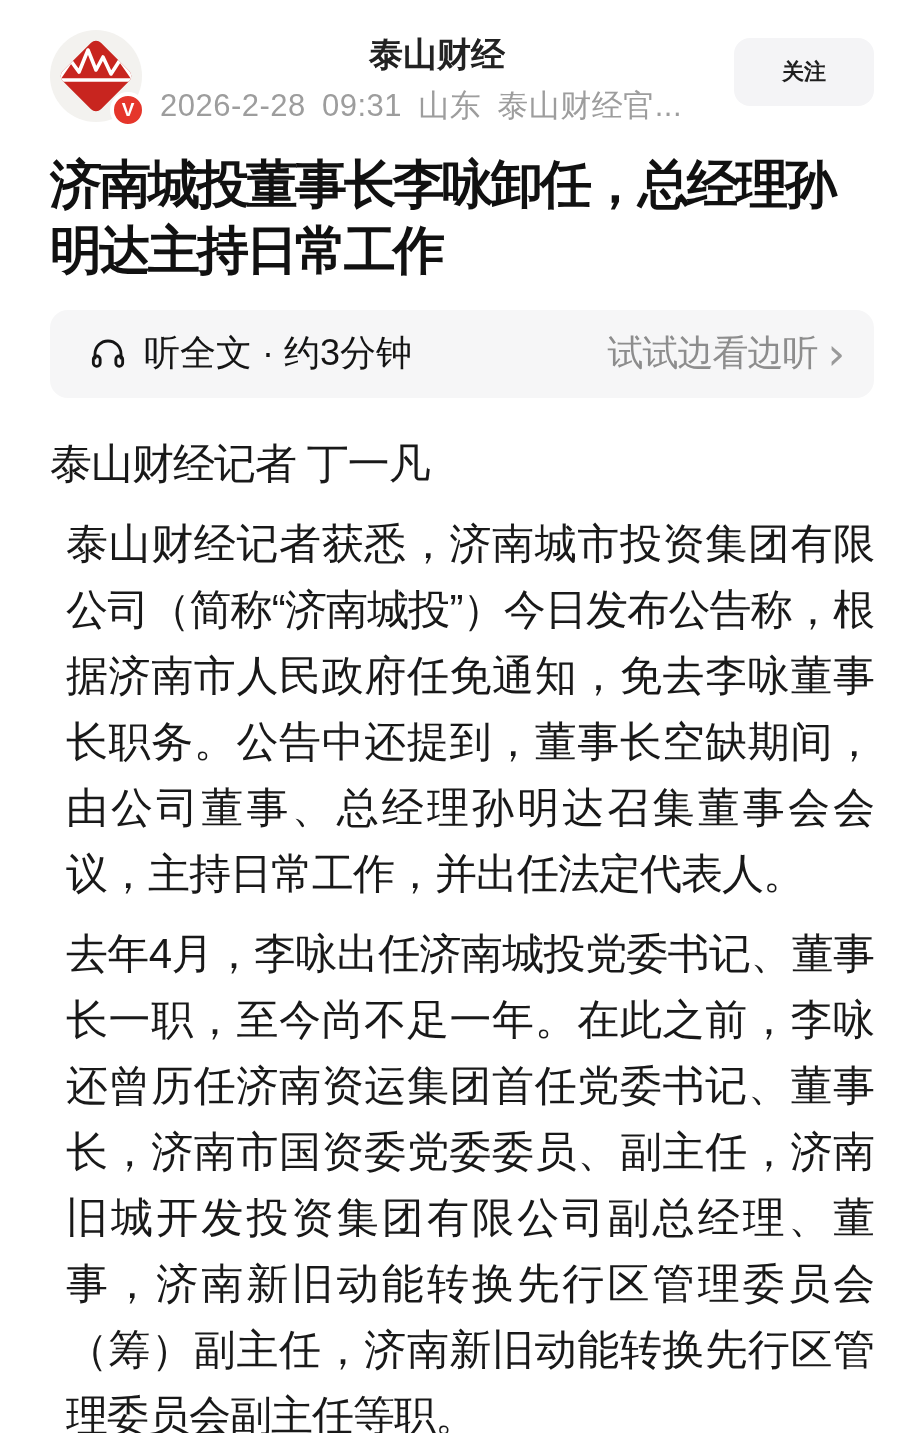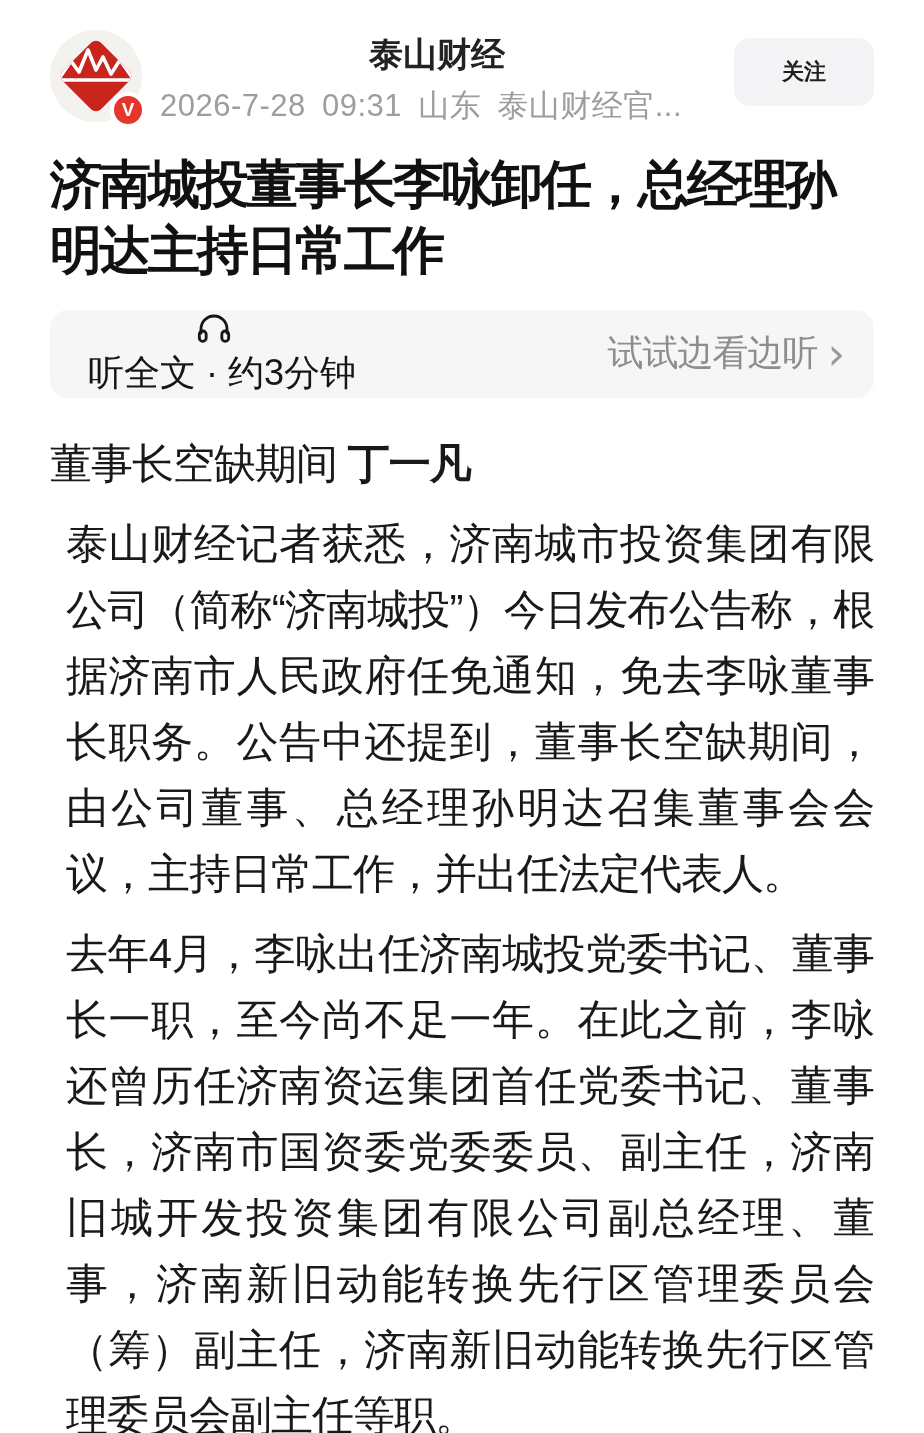--- a/index.html
+++ b/index.html
@@ -46,31 +46,31 @@
   }
 
   
   .audio-bar {
     margin-top: 27px; height: 88px;
     background: #f6f6f7; border-radius: 18px;
     display: flex; align-items: center;
     padding: 0 30px 0 38px; box-sizing: border-box;
     cursor: pointer;
   }
-  .listen { display: flex; align-items: center; font-size: 36px; font-weight: 500; color: #151515; flex-direction: column; }
+  .listen { display: flex; align-items: center; font-size: 36px; font-weight: 500; color: #151515; }
   .listen .hp-icon { width: 40px; height: 40px; margin-right: 16px; display: inline-flex; }
   .cta { margin-left: auto; display: flex; align-items: center; font-size: 36px; color: #8d8d8d; letter-spacing: -1px; }
   .cta .chev { margin-left: 10px; font-size: 44px; line-height: 36px; color: #9a9a9a; font-family: "DejaVu Sans", sans-serif; }
 
   
   .byline {
     margin: 33px 0 0 0;
     font-size: 42px; line-height: 66px; letter-spacing: -1px; color: #191919;
   }
-  .byline .author { font-weight: 700; }
+  .byline .author { font-weight: 400; }
   .para {
     margin: 14px 0 0 16px;
     font-size: 42px; line-height: 66px; letter-spacing: -1px;
     color: #191919; text-align: justify;
   }
 </style>
 </head>
 <body>
 
 <div class="page">
@@ -87,21 +87,21 @@
         <rect x="19" y="19" width="54" height="54" rx="7" transform="rotate(45 46 46)" fill="#c8251f"></rect>
         <g clip-path="url(#dia)" stroke="#ffffff" fill="none" stroke-linejoin="round" stroke-linecap="round">
           <polyline points="8,50 21,31 29,42 38,20 46,40 53,27 61,44 70,30 84,50" stroke-width="3.6"></polyline>
           <line x1="6" y1="50" x2="86" y2="50" stroke-width="3.6"></line>
         </g>
       </svg>
       <div class="v-badge">V</div>
     </div>
     <div class="h-info">
       <div class="h-name">泰山财经</div>
-      <div class="h-meta">2026-7-28 09:31 山东 泰山财经官...</div>
+      <div class="h-meta">2026-2-28 09:31 山东 泰山财经官...</div>
     </div>
     <button class="follow-btn">关注</button>
   </div>
 
   <h1 class="title">济南城投董事长李咏卸任，总经理孙明达主持日常工作</h1>
 
   <div class="audio-bar">
     <div class="listen">
       <span class="hp-icon">
         <svg width="40" height="40" viewBox="0 0 24 24" fill="none" stroke="#151515" stroke-width="1.7" stroke-linecap="round" stroke-linejoin="round">
@@ -111,18 +111,18 @@
         </svg>
       </span>
       <span>听全文 · 约3分钟</span>
     </div>
     <div class="cta">
       <span>试试边看边听</span>
       <span class="chev">›</span>
     </div>
   </div>
 
-  <p class="byline"><span>董事长空缺期间 </span><span class="author">丁一凡</span></p>
+  <p class="byline"><span>泰山财经记者 </span><span class="author">丁一凡</span></p>
 
   <p class="para">泰山财经记者获悉，济南城市投资集团有限公司（简称“济南城投”）今日发布公告称，根据济南市人民政府任免通知，免去李咏董事长职务。公告中还提到，董事长空缺期间，由公司董事、总经理孙明达召集董事会会议，主持日常工作，并出任法定代表人。</p>
   <p class="para">去年4月，李咏出任济南城投党委书记、董事长一职，至今尚不足一年。在此之前，李咏还曾历任济南资运集团首任党委书记、董事长，济南市国资委党委委员、副主任，济南旧城开发投资集团有限公司副总经理、董事，济南新旧动能转换先行区管理委员会（筹）副主任，济南新旧动能转换先行区管理委员会副主任等职。</p>
 
 </div>
 
 </body></html>

